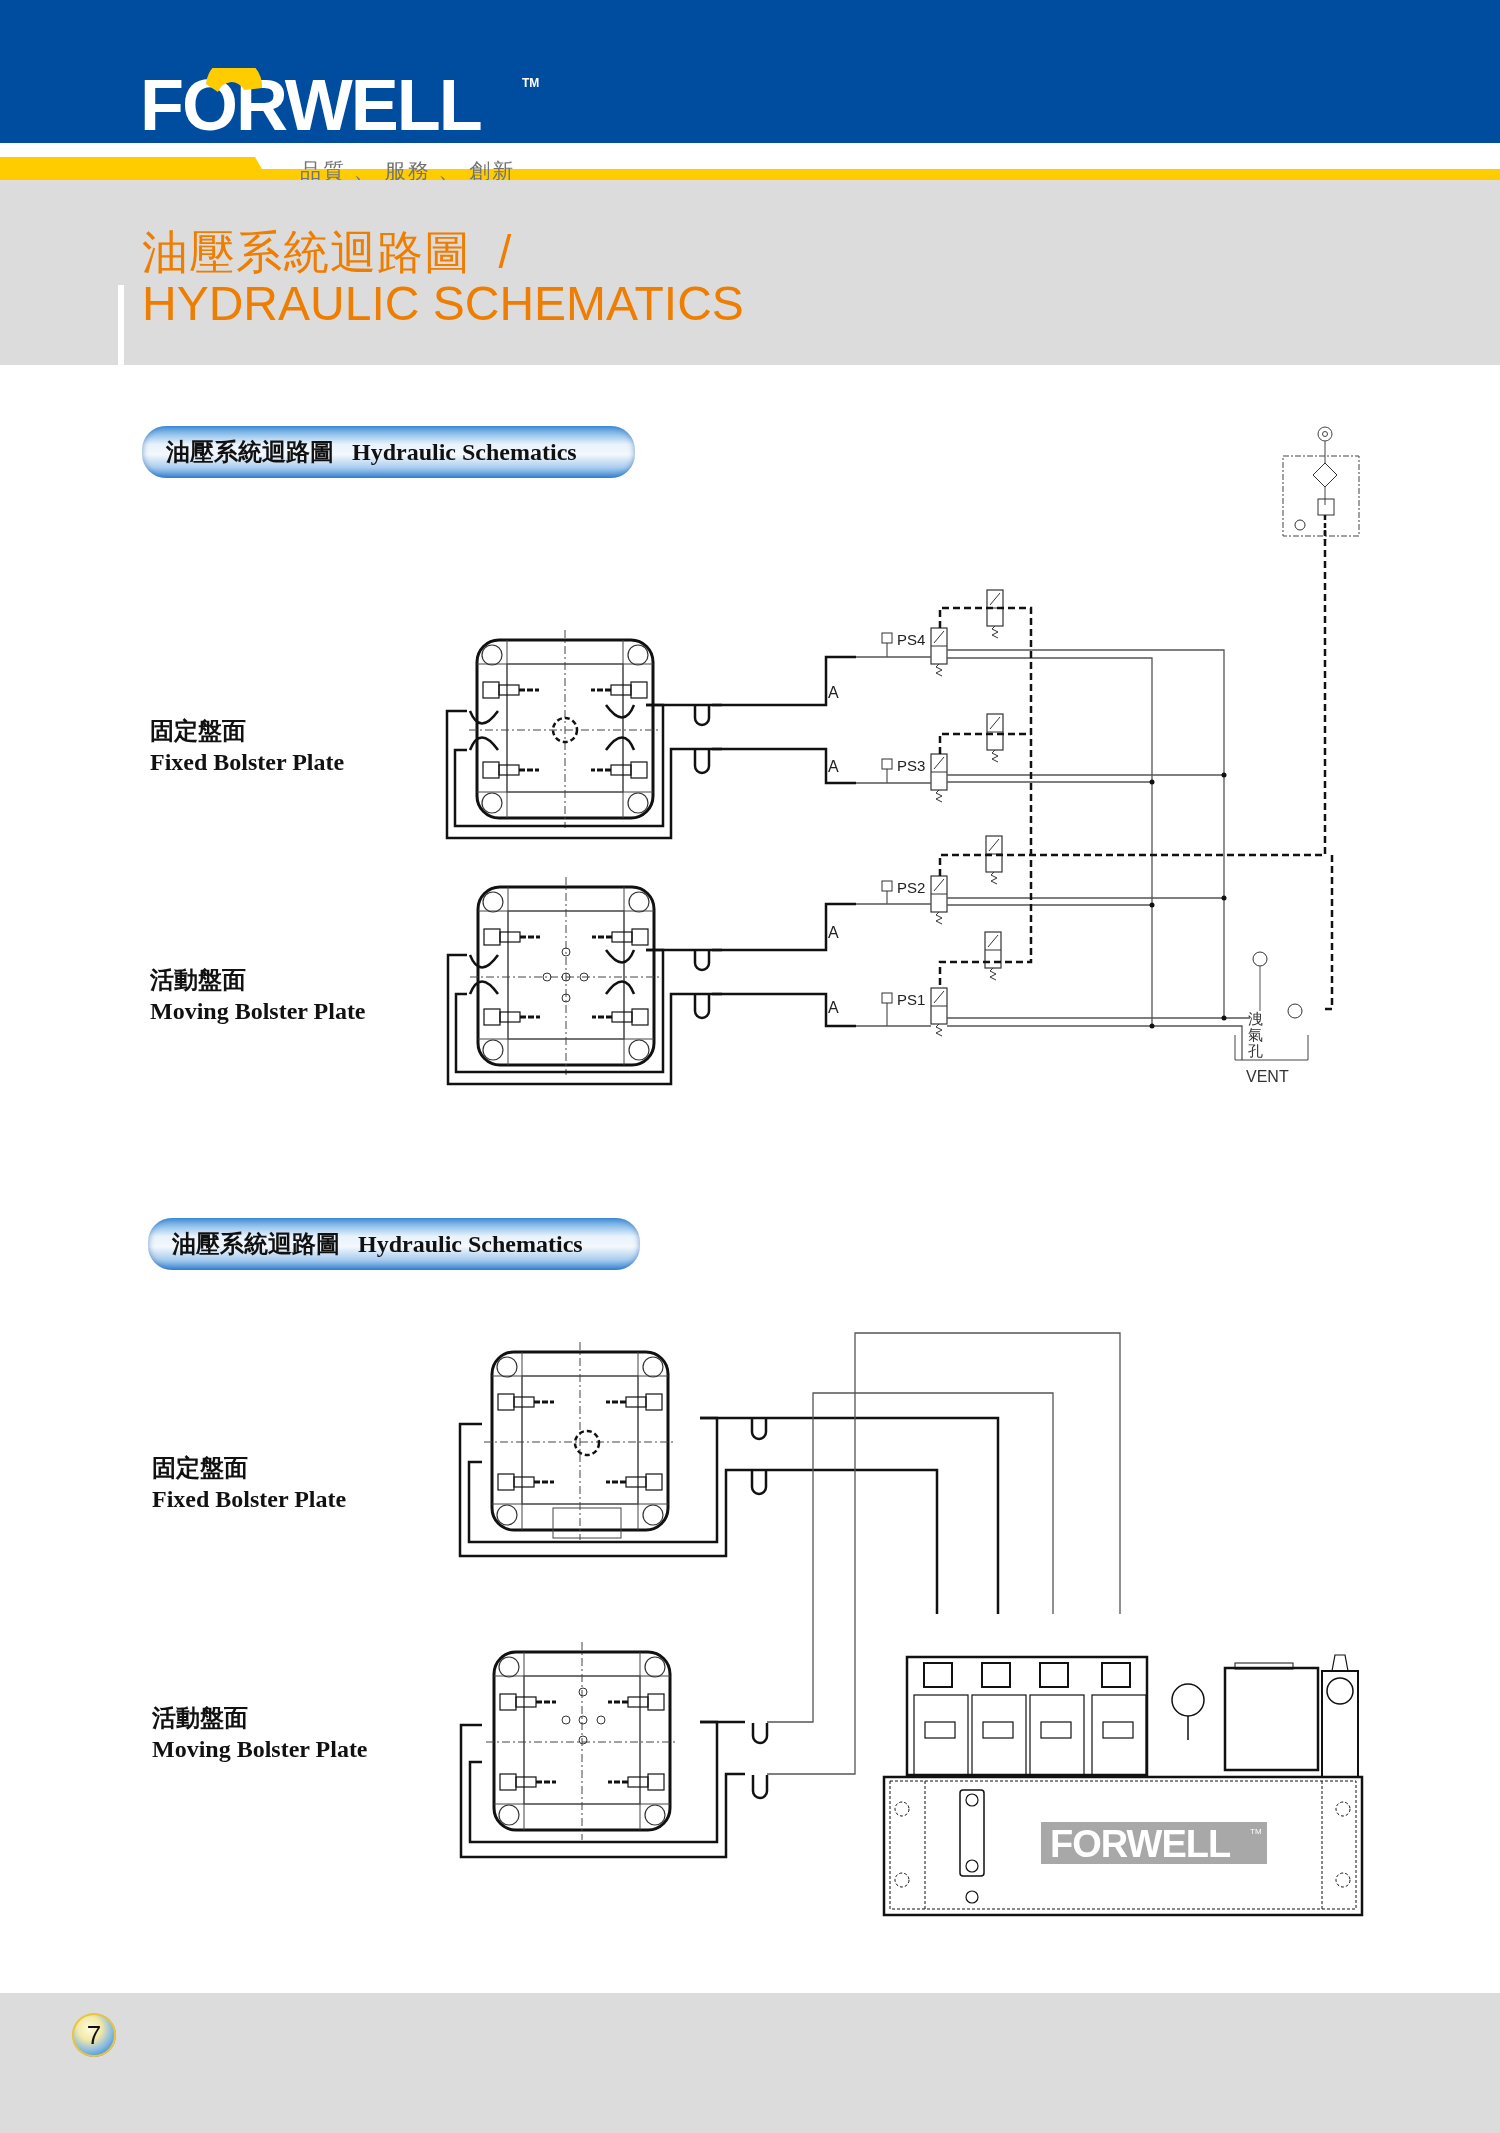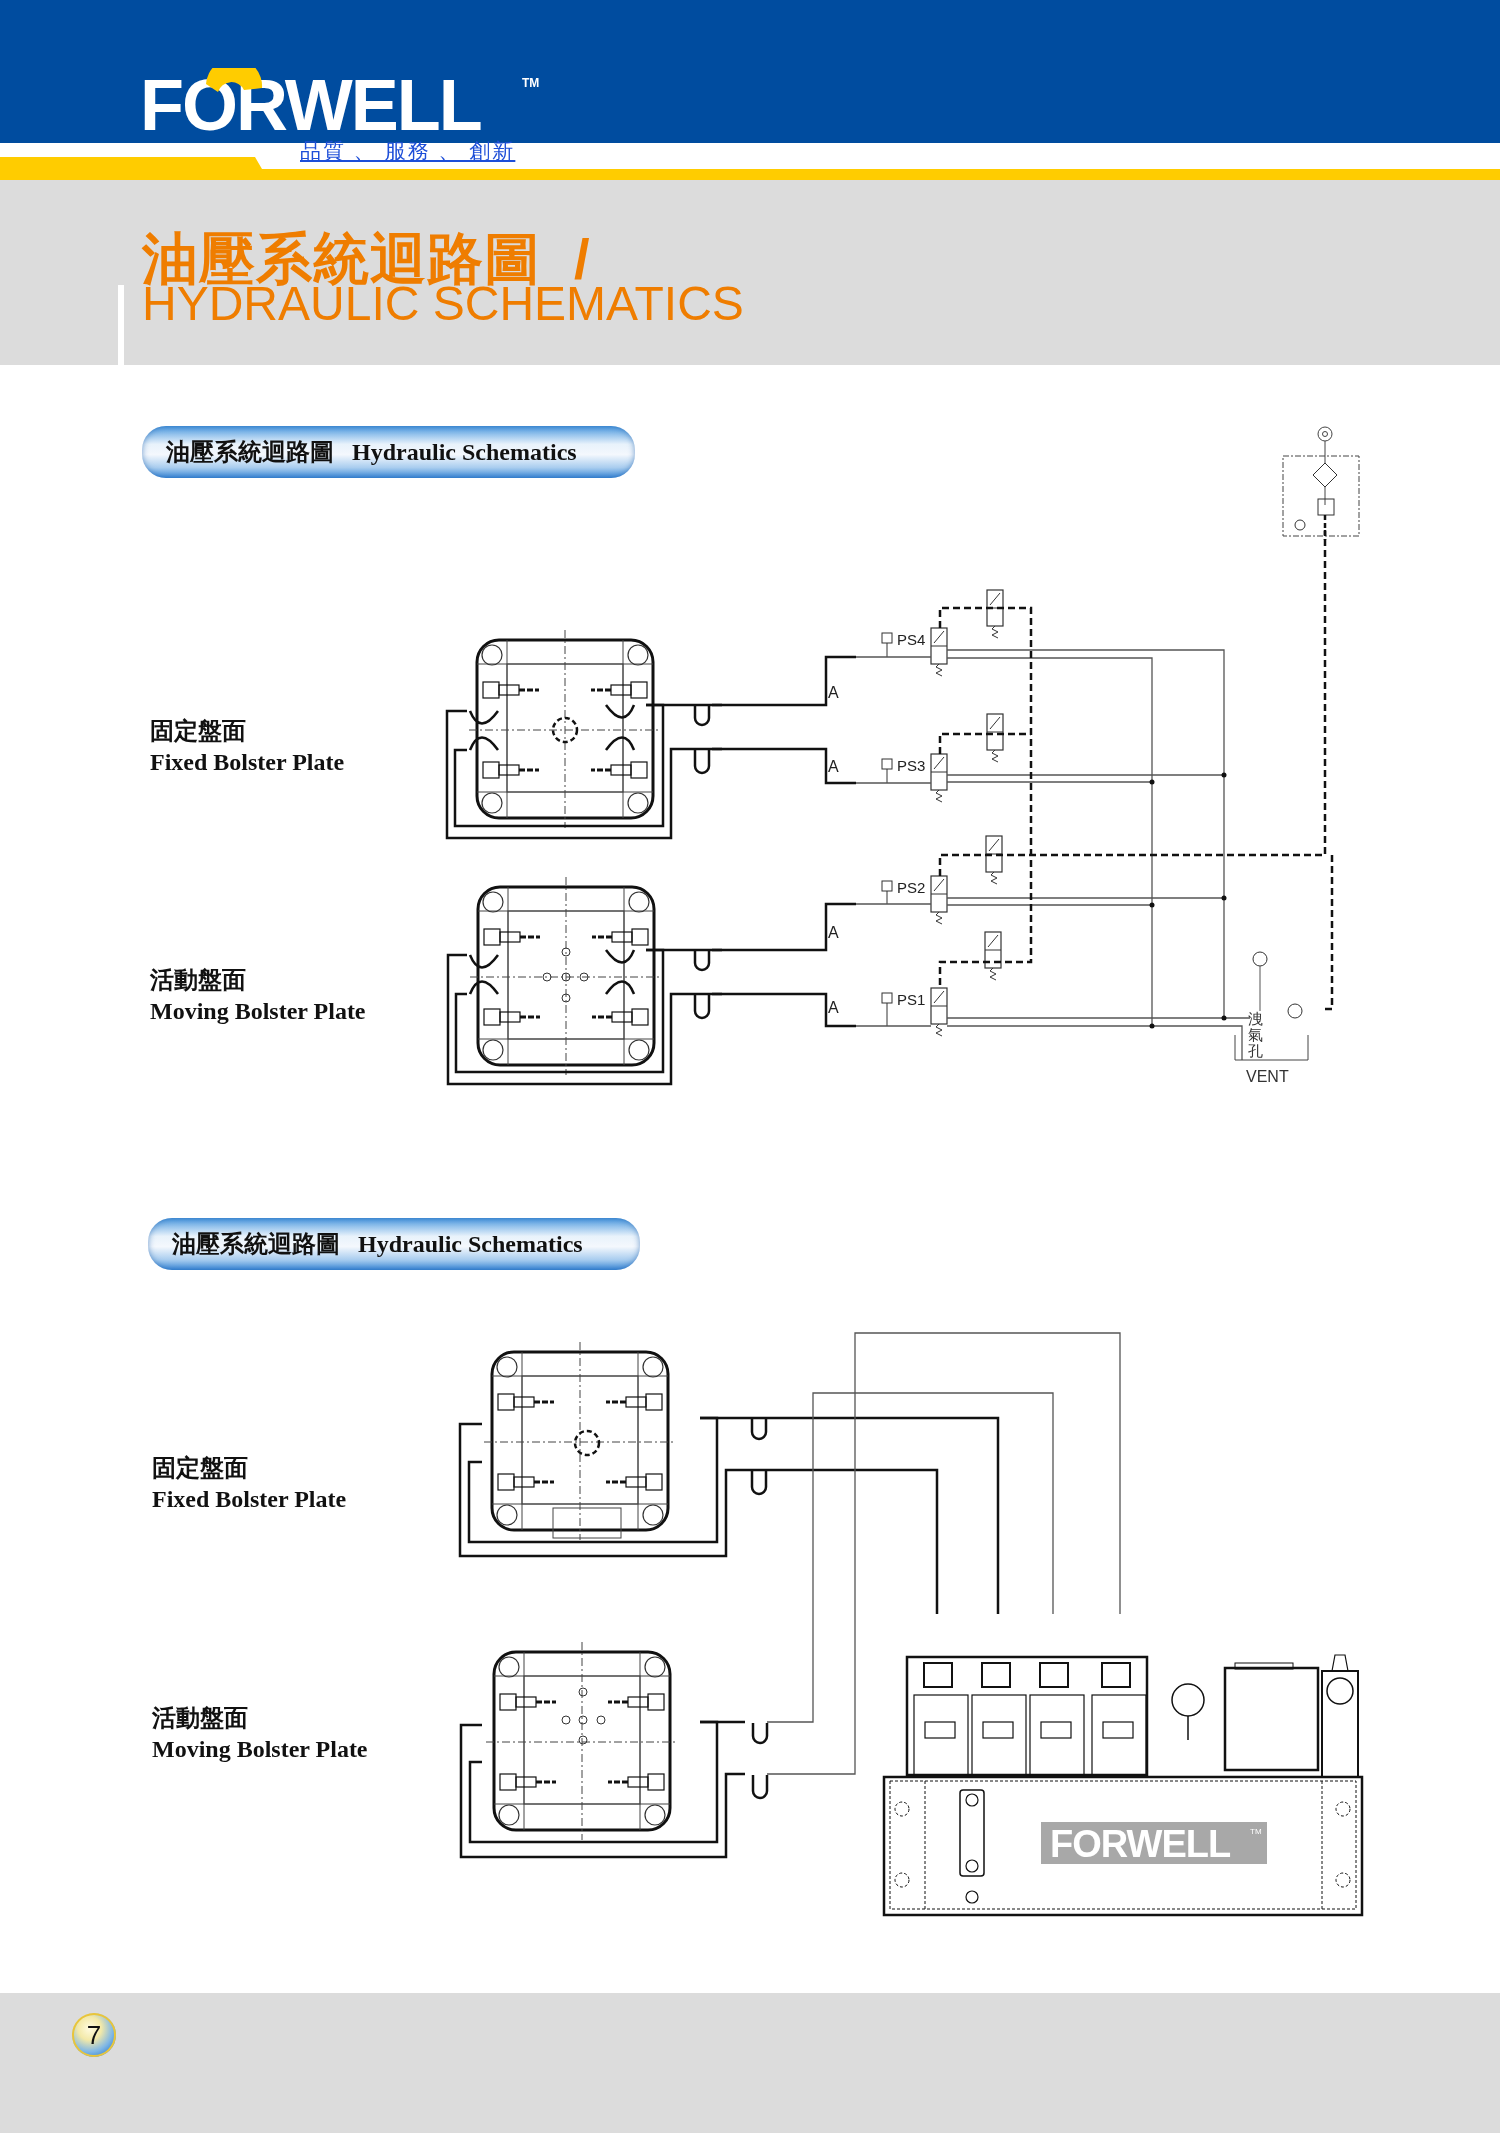--- a/index.html
+++ b/index.html
@@ -3,24 +3,24 @@
 <meta charset="utf-8">
 <style>
   html,body{margin:0;padding:0;}
   body{width:1500px;height:2133px;position:relative;background:#ffffff;overflow:hidden;font-family:"Liberation Sans","DejaVu Sans",sans-serif;}
   .abs{position:absolute;}
   #header-blue{left:0;top:0;width:1500px;height:143px;background:#004c9f;}
   #logo{left:140px;top:68px;width:400px;height:70px;}
   #tm{left:522px;top:76px;color:#fff;font-size:12px;font-weight:bold;}
   #stripe-white{left:0;top:143px;width:1500px;height:37px;background:#ffffff;}
   #stripe-yellow{left:0;top:157px;width:1500px;height:23px;}
-  #tagline{left:300px;top:137px;font-size:21px;color:#1d4ed8;letter-spacing:2px;white-space:pre;text-decoration:underline;}
+  #tagline{left:300px;top:157px;font-size:21px;color:#737373;letter-spacing:2px;white-space:pre;}
   #title-band{left:0;top:180px;width:1500px;height:185px;background:#dcdcdc;}
   #title-bar{left:118px;top:285px;width:6px;height:80px;background:#ffffff;}
-  #title-cn{left:142px;top:222px;font-size:56px;font-weight:bold;color:#ef7d00;white-space:pre;letter-spacing:1px;}
+  #title-cn{left:142px;top:222px;font-size:46px;font-weight:normal;color:#ef7d00;white-space:pre;letter-spacing:1px;}
   #title-en{left:142px;top:276px;font-size:48px;color:#ef7d00;font-family:"Liberation Sans",sans-serif;letter-spacing:0px;}
   .pill{height:52px;border-radius:24px;background:linear-gradient(to bottom,#4d9ae0 0%,#e8f2fb 35%,#f4f8fd 55%,#a9cdef 80%,#3e8ad8 100%);box-shadow:inset 0 0 6px rgba(20,90,170,.6);display:flex;align-items:center;}
   .pill .pcn{font-size:24px;font-weight:bold;color:#111;margin-left:24px;letter-spacing:0px;}
   .pill .pen{font-size:24px;font-weight:bold;color:#111;margin-left:18px;font-family:"Liberation Serif",serif;}
   #pill-1{left:142px;top:426px;width:493px;}
   #pill-2{left:148px;top:1218px;width:492px;}
   .lbl-cn{font-size:24px;font-weight:bold;color:#111;}
   .lbl-en{font-size:24px;font-weight:bold;color:#111;font-family:Liberation Serif, serif;}
   #footer{left:0;top:1993px;width:1500px;height:140px;background:#dcdcdc;}
   #page-badge{left:72px;top:2013px;width:44px;height:44px;border-radius:50%;background:radial-gradient(circle at 40% 35%,#fffbe0 0%,#f3e9a8 30%,#7fb7e6 60%,#2f7cc9 85%);box-shadow:0 0 0 2px #e9c53a inset;display:flex;align-items:center;justify-content:center;}

